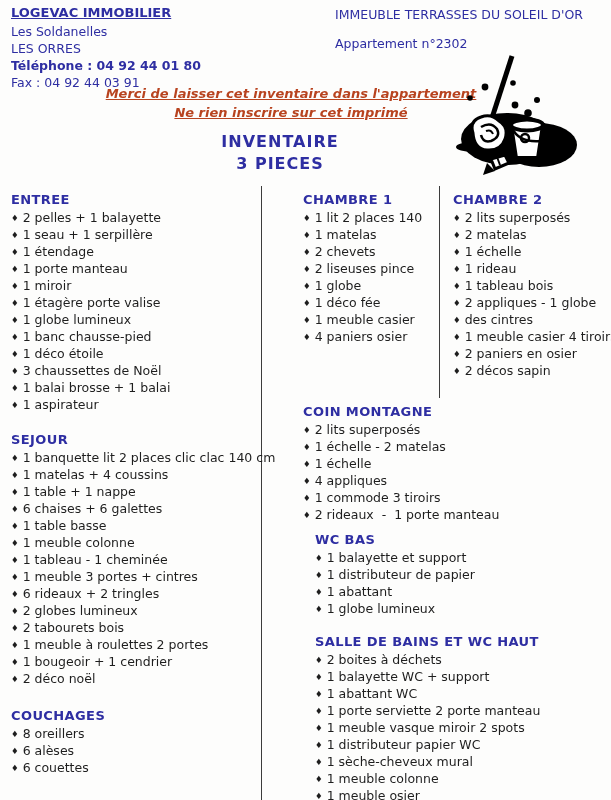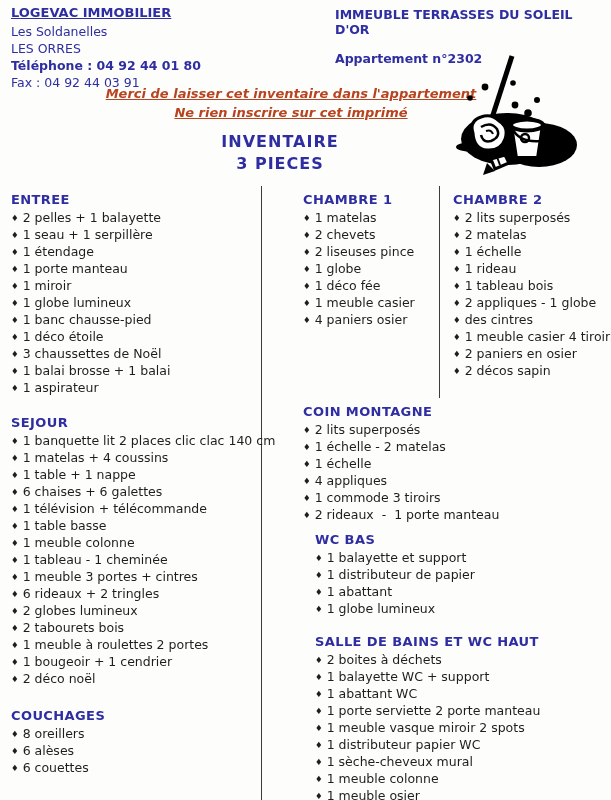--- a/index.html
+++ b/index.html
@@ -11,21 +11,21 @@
     overflow:hidden;
     font-family:"DejaVu Sans","Liberation Sans",sans-serif;
     color:#222;
     margin:0 auto;
   }
   
   .agency-block{position:absolute;left:11px;top:5px;line-height:16px;font-size:12.5px;color:#2e2ea2;}
   .agency-name{font-weight:bold;text-decoration:underline;font-size:13px;margin-bottom:3px;}
   .agency-line{margin-bottom:1px;}
   .agency-phone{font-weight:bold;}
-  .building-block{position:absolute;left:335px;top:7px;font-size:12.5px;color:#2e2ea2;font-weight:bold;}
+  .building-block{position:absolute;left:335px;top:7px;font-size:12.5px;color:#2e2ea2;font-weight:normal;}
   .building-name{margin-bottom:14px;}
   .notice{position:absolute;left:0;top:84px;width:582px;text-align:center;
           color:#b8431f;font-size:13px;font-weight:bold;font-style:italic;line-height:19px;}
   .notice div{text-decoration:underline;}
   .doc-title{position:absolute;left:0;top:131px;width:560px;text-align:center;
              color:#2e2ea2;font-size:16px;font-weight:bold;letter-spacing:1px;line-height:22px;}
   .clipart{position:absolute;right:6px;top:55px;width:152px;height:124px;}
   
   .main{position:absolute;left:0;top:186px;width:611px;height:614px;display:flex;gap:26px;}
   .col-left{width:262px;box-sizing:border-box;border-right:1.5px solid #3c3c3c;
@@ -107,36 +107,36 @@
 
     <div class="col-left">
       <div class="section">
         <div class="sec-title">ENTREE</div>
         <div>
             <div class="item"><span class="bullet">♦</span><span>2 pelles + 1 balayette</span></div>
             <div class="item"><span class="bullet">♦</span><span>1 seau + 1 serpillère</span></div>
             <div class="item"><span class="bullet">♦</span><span>1 étendage</span></div>
             <div class="item"><span class="bullet">♦</span><span>1 porte manteau</span></div>
             <div class="item"><span class="bullet">♦</span><span>1 miroir</span></div>
+            <div class="item"><span class="bullet">♦</span><span>1 étagère porte valise</span></div>
             <div class="item"><span class="bullet">♦</span><span>1 globe lumineux</span></div>
             <div class="item"><span class="bullet">♦</span><span>1 banc chausse-pied</span></div>
             <div class="item"><span class="bullet">♦</span><span>1 déco étoile</span></div>
             <div class="item"><span class="bullet">♦</span><span>3 chaussettes de Noël</span></div>
             <div class="item"><span class="bullet">♦</span><span>1 balai brosse + 1 balai</span></div>
             <div class="item"><span class="bullet">♦</span><span>1 aspirateur</span></div>
           </div>
       </div>
       <div class="section sejour">
         <div class="sec-title">SEJOUR</div>
         <div>
             <div class="item"><span class="bullet">♦</span><span>1 banquette lit 2 places clic clac 140 cm</span></div>
             <div class="item"><span class="bullet">♦</span><span>1 matelas + 4 coussins</span></div>
             <div class="item"><span class="bullet">♦</span><span>1 table + 1 nappe</span></div>
             <div class="item"><span class="bullet">♦</span><span>6 chaises + 6 galettes</span></div>
-            <div class="item"><span class="bullet">♦</span><span>1 télévision + télécommande</span></div>
             <div class="item"><span class="bullet">♦</span><span>1 table basse</span></div>
             <div class="item"><span class="bullet">♦</span><span>1 meuble colonne</span></div>
             <div class="item"><span class="bullet">♦</span><span>1 tableau - 1 cheminée</span></div>
             <div class="item"><span class="bullet">♦</span><span>1 meuble 3 portes + cintres</span></div>
             <div class="item"><span class="bullet">♦</span><span>6 rideaux + 2 tringles</span></div>
             <div class="item"><span class="bullet">♦</span><span>2 globes lumineux</span></div>
             <div class="item"><span class="bullet">♦</span><span>2 tabourets bois</span></div>
             <div class="item"><span class="bullet">♦</span><span>1 meuble à roulettes 2 portes</span></div>
             <div class="item"><span class="bullet">♦</span><span>1 bougeoir + 1 cendrier</span></div>
             <div class="item"><span class="bullet">♦</span><span>2 déco noël</span></div>
@@ -150,20 +150,21 @@
             <div class="item"><span class="bullet">♦</span><span>6 couettes</span></div>
           </div>
       </div>
     </div>
 
     <div class="col-right">
       <div class="row-top">
         <div class="chambre1">
           <div class="sec-title">CHAMBRE 1</div>
           <div>
+              <div class="item"><span class="bullet">♦</span><span>1 lit 2 places 140</span></div>
               <div class="item"><span class="bullet">♦</span><span>1 matelas</span></div>
               <div class="item"><span class="bullet">♦</span><span>2 chevets</span></div>
               <div class="item"><span class="bullet">♦</span><span>2 liseuses pince</span></div>
               <div class="item"><span class="bullet">♦</span><span>1 globe</span></div>
               <div class="item"><span class="bullet">♦</span><span>1 déco fée</span></div>
               <div class="item"><span class="bullet">♦</span><span>1 meuble casier</span></div>
               <div class="item"><span class="bullet">♦</span><span>4 paniers osier</span></div>
             </div>
         </div>
         <div class="chambre2">

